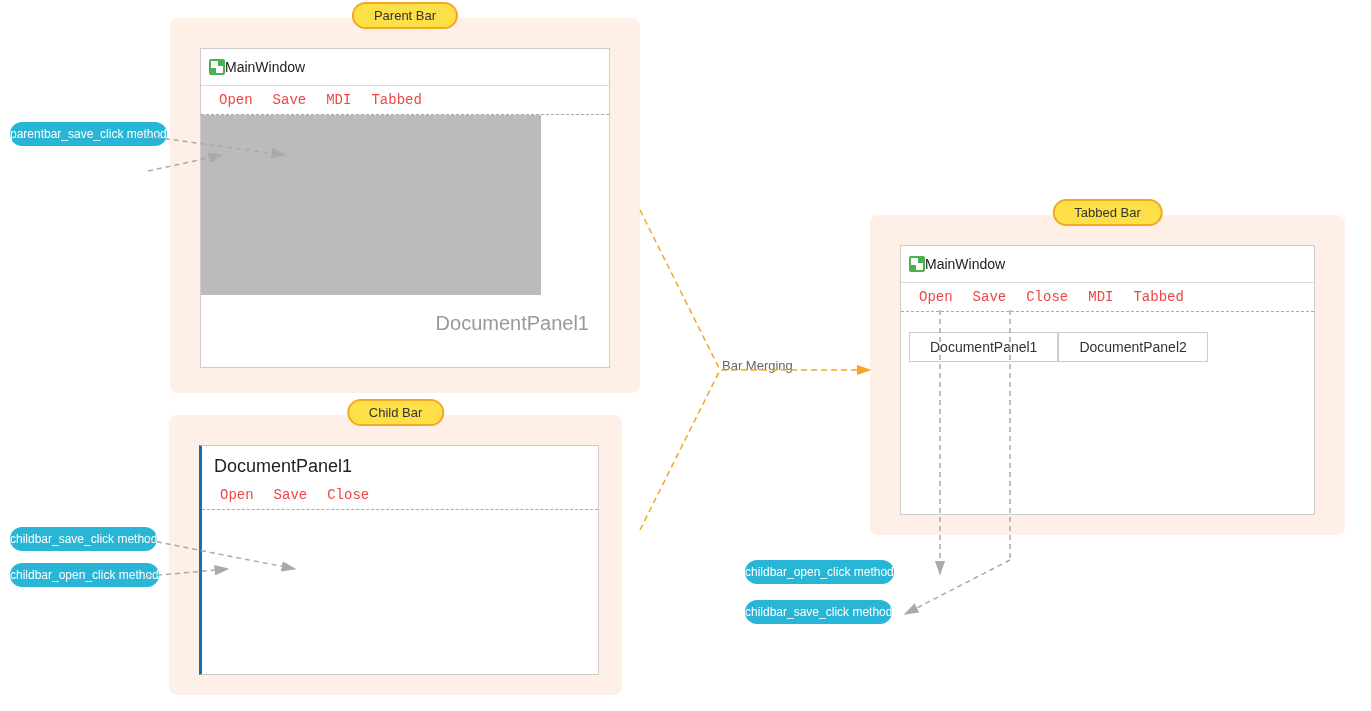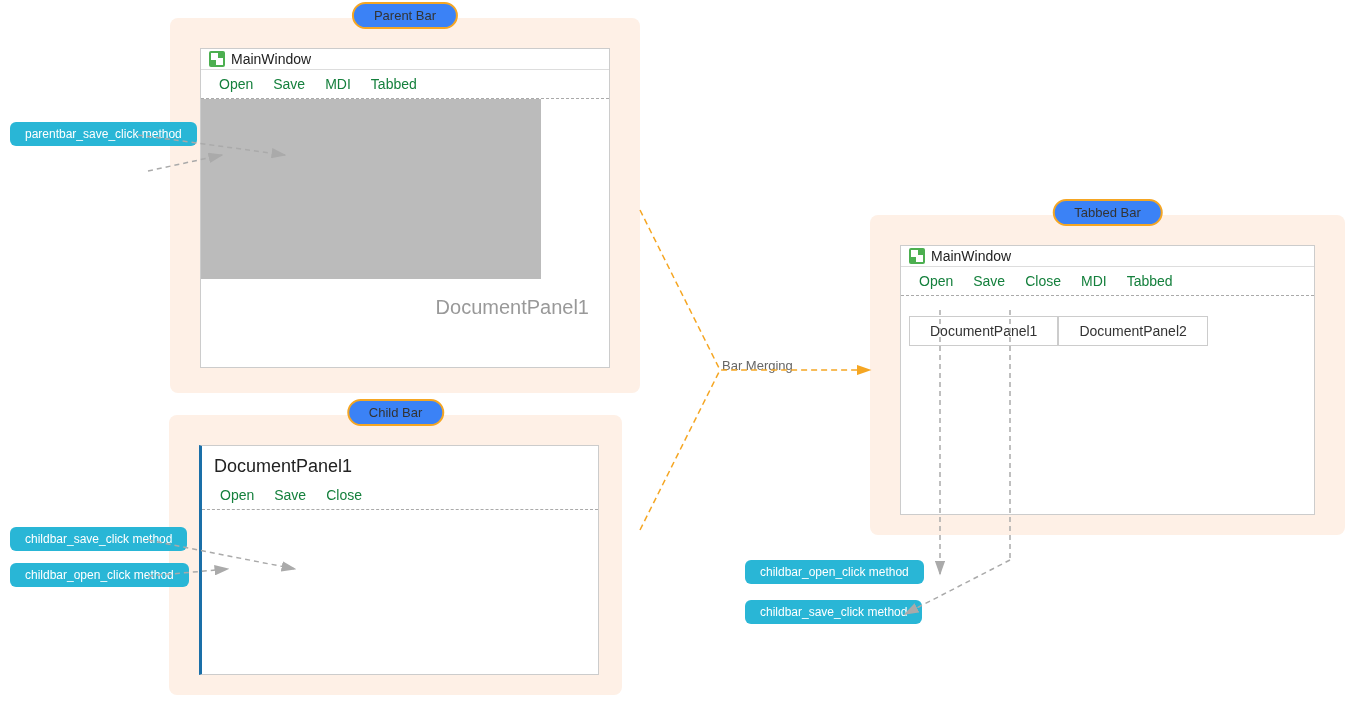--- a/index.html
+++ b/index.html
@@ -27,41 +27,40 @@
     }
 
     
     .panel-label {
       display: inline-block;
       border: 2px solid #f5a623;
       border-radius: 20px;
       padding: 4px 20px;
       font-size: 13px;
       color: #333;
-      background: #3b82f6;
+      background: #fde047;
       position: absolute;
       white-space: nowrap;
     }
 
     
     .window-mock {
       position: absolute;
       background: #fff;
       border: 1px solid #ccc;
     }
 
     .window-title-bar {
       display: flex;
       align-items: center;
-      padding: 2px 8px;
+      padding: 10px 8px;
       border-bottom: 1px solid #ddd;
       font-size: 14px;
       font-weight: 500;
       color: #222;
-      gap: 6px;
     }
 
     .window-icon {
       width: 16px;
       height: 16px;
       display: inline-block;
       flex-shrink: 0;
     }
 
     .menu-bar {
@@ -70,21 +69,22 @@
       padding: 4px 8px;
       gap: 0;
       font-size: 14px;
       color: #222;
       border-bottom: 1px dashed #aaa;
       position: relative;
     }
 
     .menu-item {
       padding: 2px 10px;
-      color: #15803d;
+      color: #ef4444;
+      font-family: Liberation Mono, monospace;
     }
 
     .window-content {
       position: relative;
     }
 
     
     .gray-area {
       background: #bbb;
       position: absolute;
@@ -105,22 +105,22 @@
       font-size: 14px;
       color: #333;
       background: #fff;
     }
 
     
     .method-badge {
       position: absolute;
       background: #29b6d6;
       color: #fff;
-      border-radius: 6px;
-      padding: 5px 15px;
+      border-radius: 12px;
+      padding: 5px 0;
       font-size: 12px;
       white-space: nowrap;
       font-weight: 400;
     }
 
     
     .svg-overlay {
       position: absolute;
       top: 0;
       left: 0;

